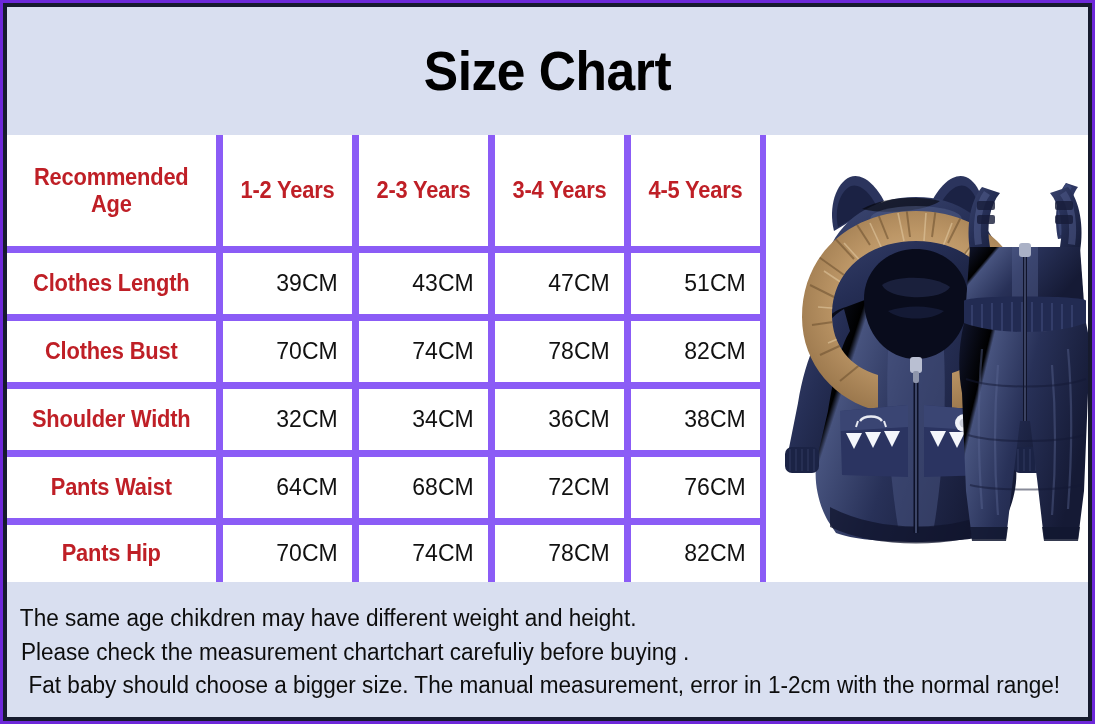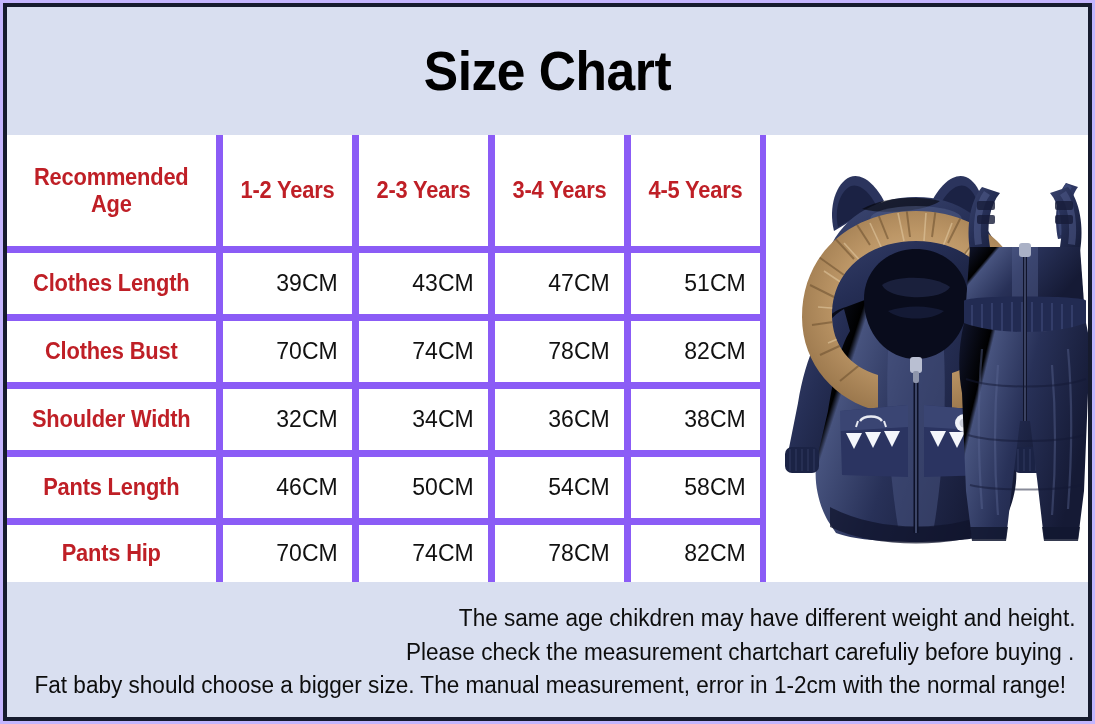--- a/index.html
+++ b/index.html
@@ -10,21 +10,21 @@
   }
   body {
     font-family: "Liberation Sans", sans-serif;
     -webkit-font-smoothing: antialiased;
   }
 
   #page {
     position: relative;
     width: 1095px;
     height: 724px;
-    background: #c4b5fd;
+    background: #6d28d9;
     box-sizing: border-box;
     overflow: hidden;
   }
 
   
   .frame {
     position: absolute;
     left: 3px;
     top: 3px;
     width: 1089px;
@@ -155,21 +155,21 @@
   .footer-band {
     position: absolute;
     left: 0;
     top: 575px;
     width: 100%;
     bottom: 0;
     background: #d9dff0;
     box-sizing: border-box;
     display: flex;
     flex-direction: column;
-    align-items: flex-end;
+    align-items: flex-start;
     justify-content: center;
     padding-top: 6px;
   }
   .footer-line {
     color: #0d0d0d;
     font-size: 23.5px;
     line-height: 1.42;
     text-align: center;
     white-space: nowrap;
     transform: scaleX(0.96);
@@ -265,38 +265,38 @@
                   <span class="val">34CM</span>
                 </td>
               <td>
                   <span class="val">36CM</span>
                 </td>
               <td>
                   <span class="val">38CM</span>
                 </td>
             </tr>
 
+
             <tr>
               <td>
-                  <span class="lbl">Pants Length</span>
-                </td>
-              <td>
-                  <span class="val">46CM</span>
-                </td>
-              <td>
-                  <span class="val">50CM</span>
-                </td>
-              <td>
-                  <span class="val">54CM</span>
-                </td>
-              <td>
-                  <span class="val">58CM</span>
+                  <span class="lbl">Pants Waist</span>
+                </td>
+              <td>
+                  <span class="val">64CM</span>
+                </td>
+              <td>
+                  <span class="val">68CM</span>
+                </td>
+              <td>
+                  <span class="val">72CM</span>
+                </td>
+              <td>
+                  <span class="val">76CM</span>
                 </td>
             </tr>
-
 
             <tr>
               <td>
                   <span class="lbl">Pants Hip</span>
                 </td>
               <td>
                   <span class="val">70CM</span>
                 </td>
               <td>
                   <span class="val">74CM</span>

